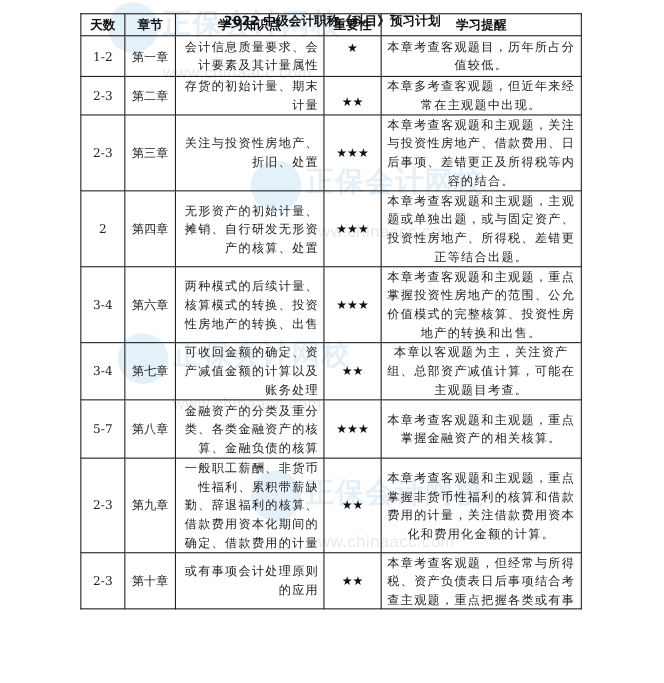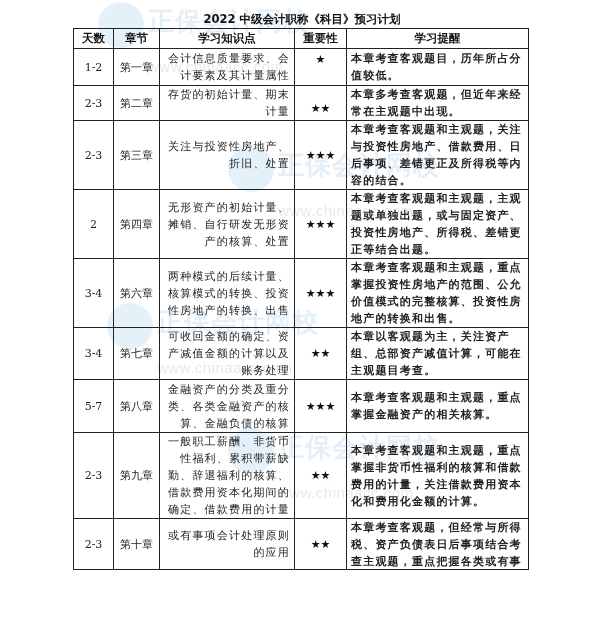--- a/index.html
+++ b/index.html
@@ -8,30 +8,30 @@
   .watermark { position:absolute; pointer-events:none; opacity:0.55; }
   .wm-circle { position:absolute; width:46px; height:46px; border-radius:50%;
                background:#cfe6f5; }
   .wm-text { position:absolute; left:50px; top:2px; font-family:"DejaVu Sans","Liberation Sans",sans-serif;
              font-size:26px; font-weight:bold; color:#cfe3f2; white-space:nowrap; letter-spacing:1px; }
   .wm-url { position:absolute; left:50px; top:32px; font-family:"Liberation Sans","DejaVu Sans",sans-serif;
             font-size:15px; color:#d6d6d6; white-space:nowrap; letter-spacing:0.5px;margin-top:24px; }
   .doc-title { position:absolute; left:0; width:604px; top:12px; text-align:center;
                font-family:"DejaVu Sans","Liberation Sans",sans-serif; font-weight:bold;
                font-size:11.5px; color:#111; z-index:2; }
-  table.plan { position:absolute; left:73px; top:28px; border-collapse:collapse;
+  table.plan { position:absolute; left:73px; top:12px; border-collapse:collapse;
                table-layout:fixed; z-index:1;padding-left:34px; }
   table.plan td, table.plan th { border:1.3px solid #222; padding:0 4px; vertical-align:middle;
                font-size:11px; line-height:17px; }
   table.plan th { font-family:"DejaVu Sans","Liberation Sans",sans-serif; font-weight:bold;
                   font-size:11.5px; height:19px; color:#111; }
   td.c { text-align:center; }
   td.stars { text-align:center; font-family:"DejaVu Sans",sans-serif; font-size:12px; color:#111; letter-spacing:0px; }
   td.l { text-align:right; letter-spacing:1.2px; }
-  td.r { text-align:left; letter-spacing:1.2px;font-weight:bold; }
+  td.r { text-align:center; letter-spacing:1.2px; }
   td.clip { vertical-align:top; }
   .cellwrap { overflow:hidden; }
 </style>
 </head>
 <body>
 
 <div class="watermark" style="left:98px; top:2px;">
   <div class="wm-circle"></div>
   <div class="wm-text">正保会计网校</div>
   <div class="wm-url">www.chinaacc.com</div>

